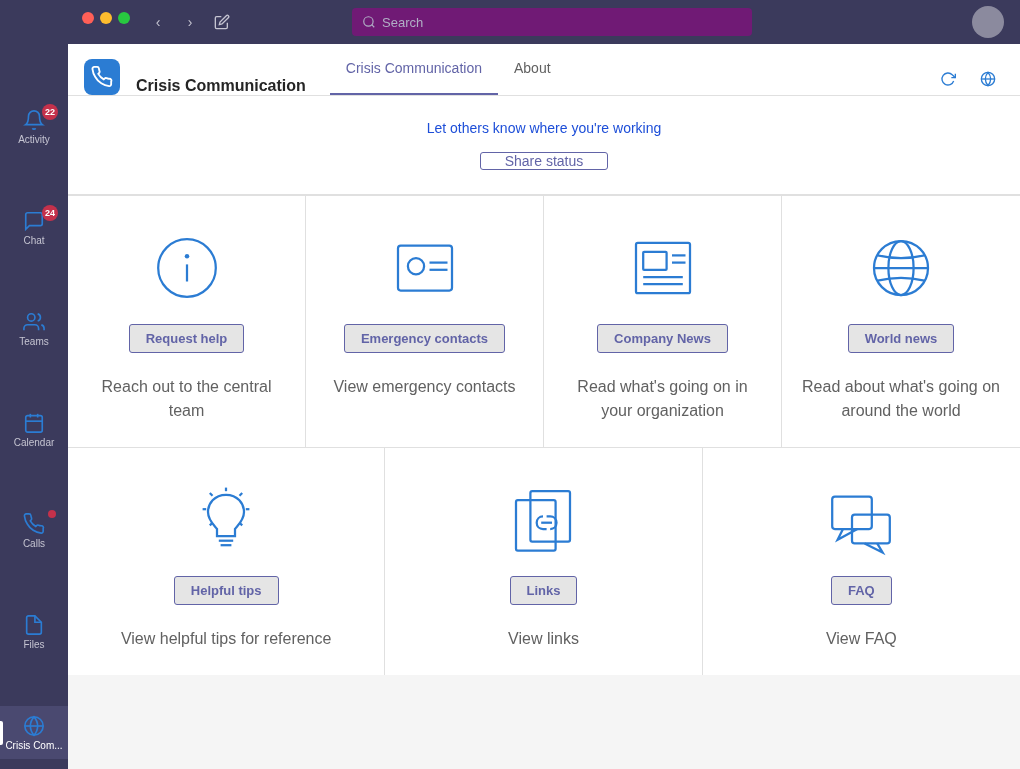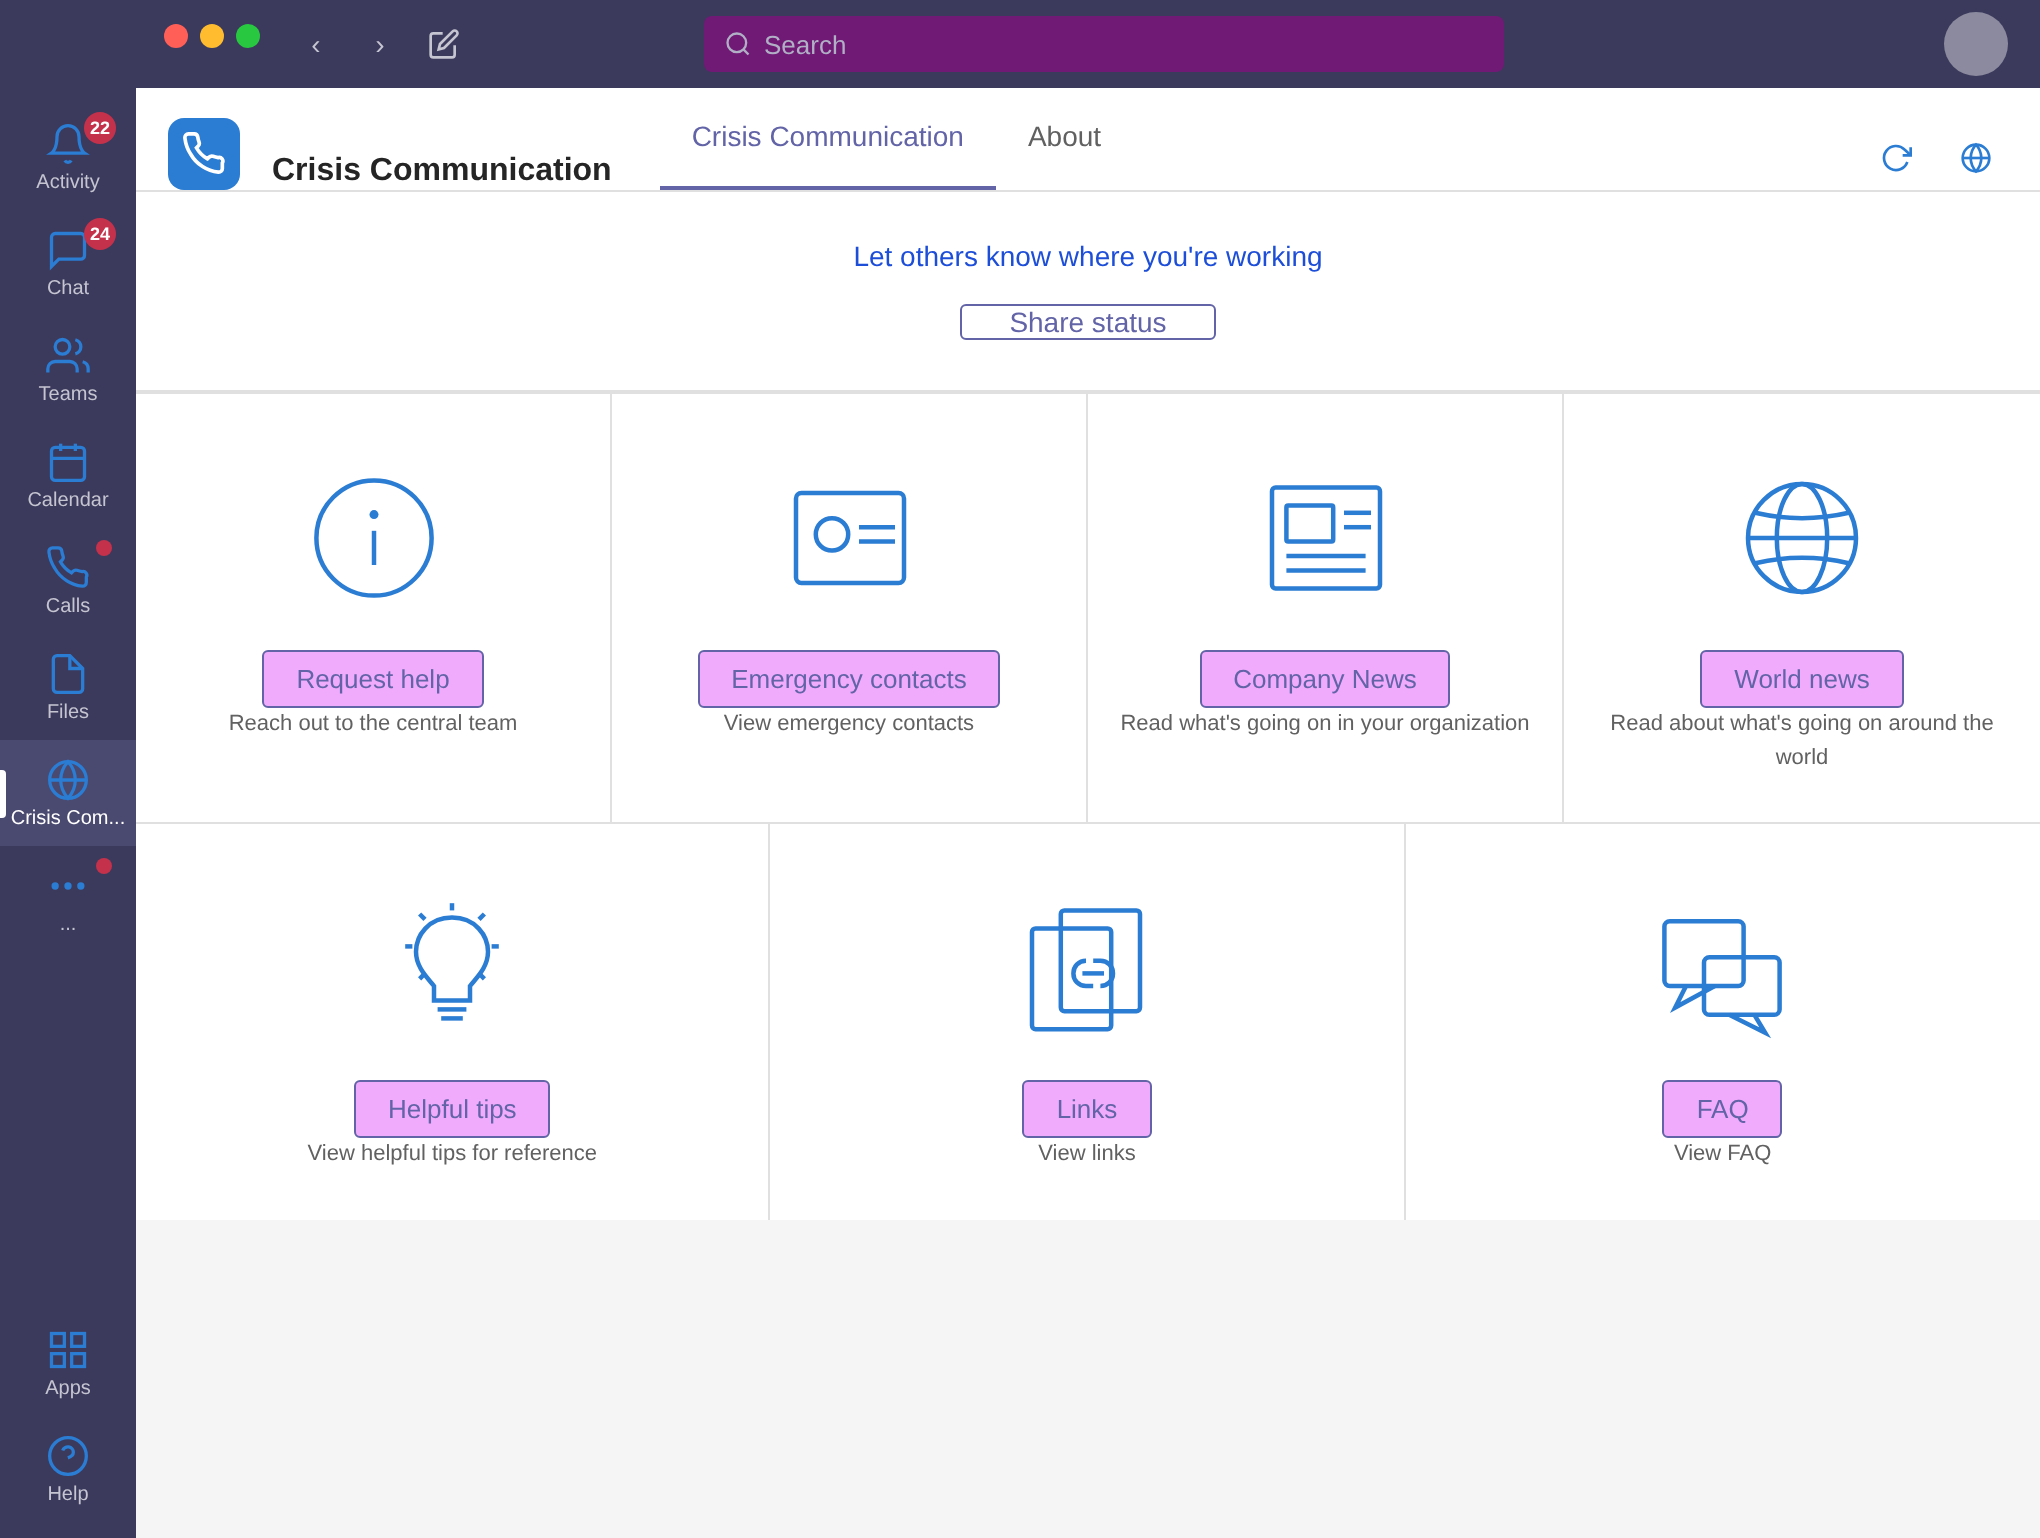--- a/index.html
+++ b/index.html
@@ -8,20 +8,21 @@
     
     .sidebar {
       width: 68px;
       background: #3b3a5c;
       display: flex;
       flex-direction: column;
       align-items: center;
       padding: 8px 0;
       height: 769px;
       flex-shrink: 0;
+      gap: 48px;
     }
     .sidebar-item {
       display: flex;
       flex-direction: column;
       align-items: center;
       justify-content: center;
       width: 100%;
       padding: 8px 0;
       cursor: pointer;
       color: #c5c4d1;
@@ -291,31 +292,31 @@
       width: 80px;
       height: 80px;
       display: flex;
       align-items: center;
       justify-content: center;
       margin-bottom: 16px;
     }
     .cell-btn {
       border: 1px solid #6264a7;
       color: #6264a7;
-      background: #f0abfc;
+      background: #e5e5e5;
       border-radius: 3px;
       padding: 6px 16px;
       font-size: 13px;
-      font-weight: 400;
-      cursor: pointer;
-      margin-bottom: 0;
+      font-weight: 700;
+      cursor: pointer;
+      margin-bottom: 22px;
       white-space: nowrap;
     }
     .cell-desc {
-      font-size: 11px;
+      font-size: 16px;
       color: #616161;
       text-align: center;
       line-height: 1.5;
     }
 
     
     svg { color: #2b7cd3; }
   </style>
 </head>
 <body>

